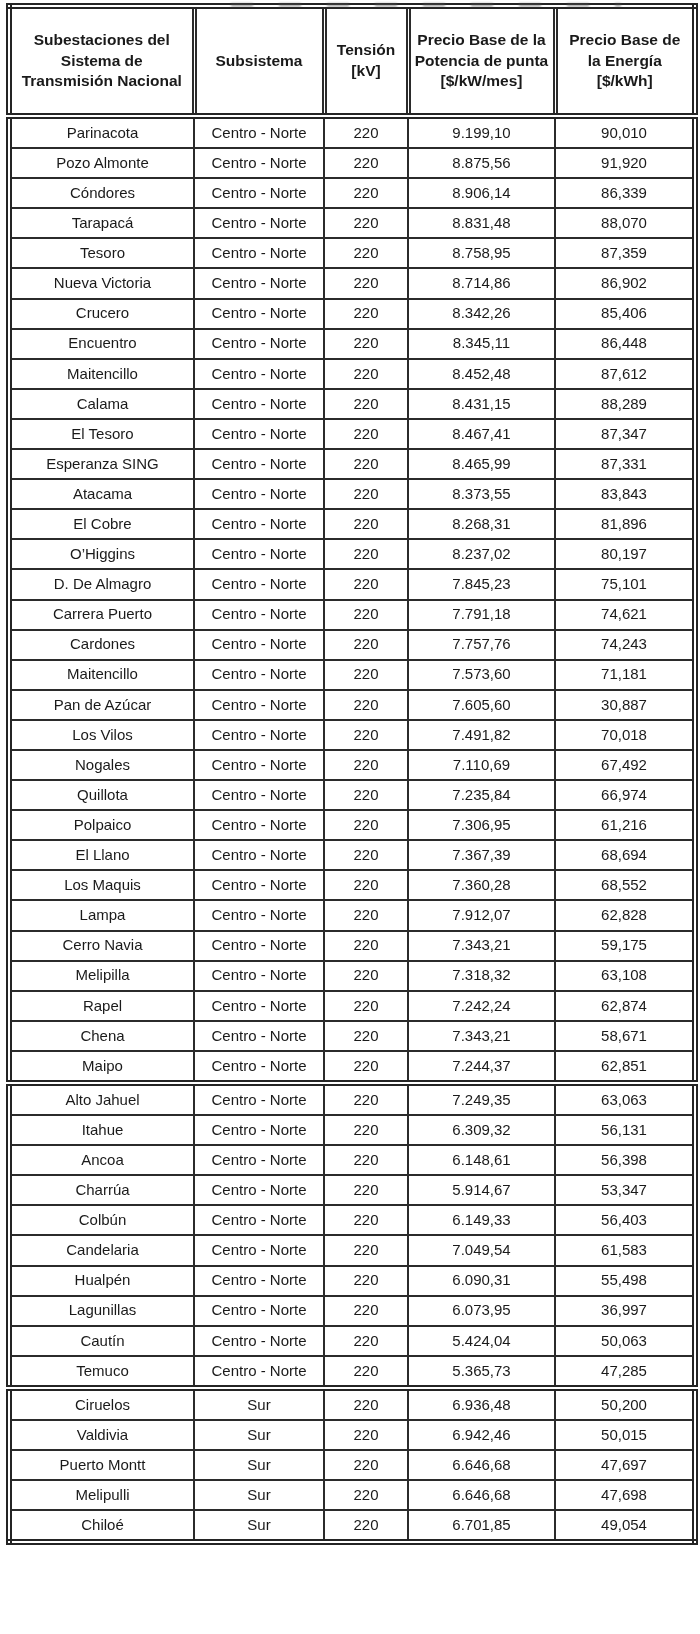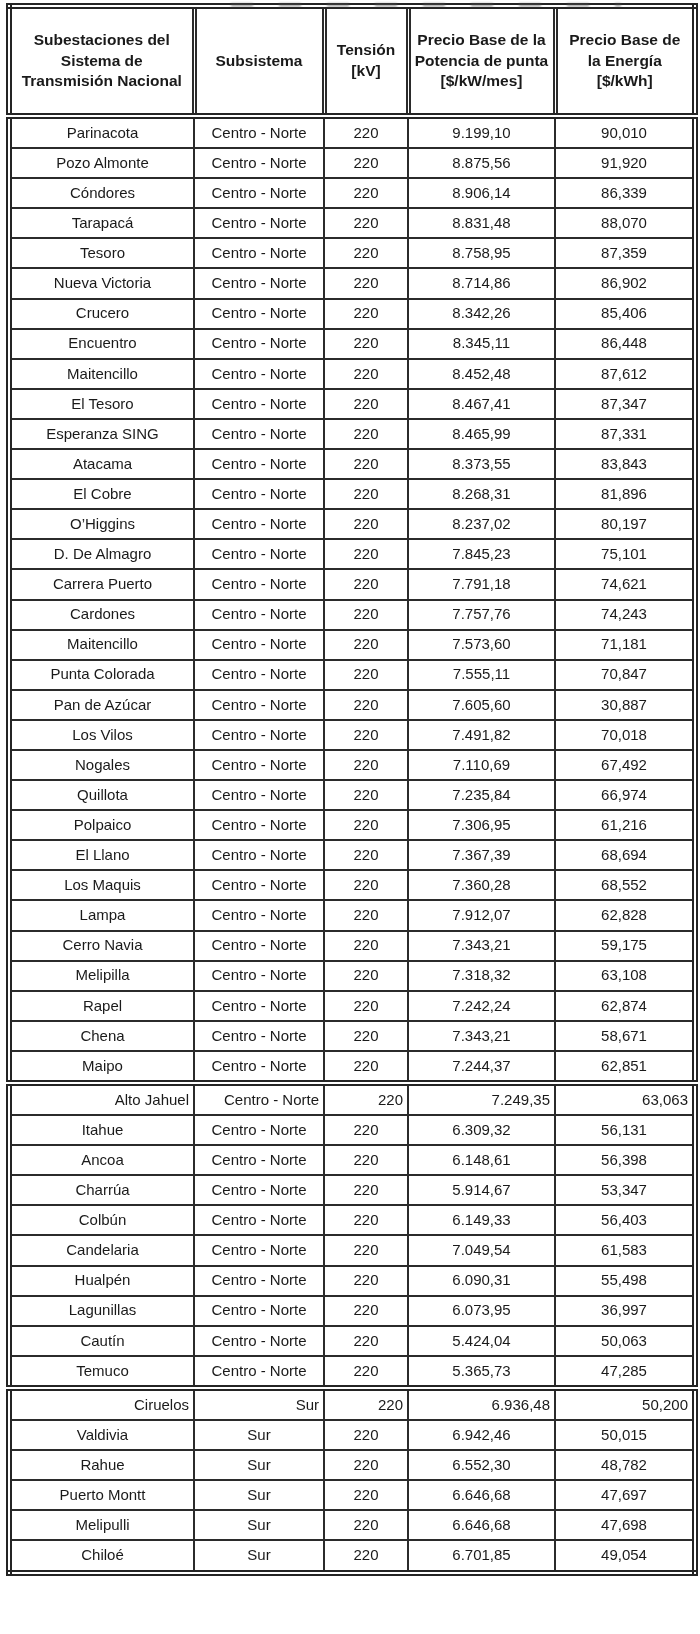--- a/index.html
+++ b/index.html
@@ -57,21 +57,20 @@
     border-right: 5px double #2b2b2b;
   }
   tbody td {
     height: 28.1px;
     font-size: 15px;
     line-height: 1.1;
     white-space: nowrap;
   }
   tr.thick-top td {
     border-top: 6px double #242424;
-    text-align: right;
   }
 </style>
 </head>
 <body>
 
 <div class="page">
   <div class="scan-smudge"></div>
   <table class="price-table">
     <colgroup>
       <col class="c1">
@@ -147,20 +146,27 @@
           <td>86,448</td>
         </tr>
         <tr>
           <td>Maitencillo</td>
           <td>Centro - Norte</td>
           <td>220</td>
           <td>8.452,48</td>
           <td>87,612</td>
         </tr>
         <tr>
+          <td>Calama</td>
+          <td>Centro - Norte</td>
+          <td>220</td>
+          <td>8.431,15</td>
+          <td>88,289</td>
+        </tr>
+        <tr>
           <td>El Tesoro</td>
           <td>Centro - Norte</td>
           <td>220</td>
           <td>8.467,41</td>
           <td>87,347</td>
         </tr>
         <tr>
           <td>Esperanza SING</td>
           <td>Centro - Norte</td>
           <td>220</td>
@@ -208,27 +214,20 @@
           <td>220</td>
           <td>7.757,76</td>
           <td>74,243</td>
         </tr>
         <tr>
           <td>Maitencillo</td>
           <td>Centro - Norte</td>
           <td>220</td>
           <td>7.573,60</td>
           <td>71,181</td>
-        </tr>
-        <tr>
-          <td>Punta Colorada</td>
-          <td>Centro - Norte</td>
-          <td>220</td>
-          <td>7.555,11</td>
-          <td>70,847</td>
         </tr>
         <tr>
           <td>Pan de Azúcar</td>
           <td>Centro - Norte</td>
           <td>220</td>
           <td>7.605,60</td>
           <td>30,887</td>
         </tr>
         <tr>
           <td>Los Vilos</td>
@@ -390,27 +389,20 @@
           <td>220</td>
           <td>6.936,48</td>
           <td>50,200</td>
         </tr>
         <tr>
           <td>Valdivia</td>
           <td>Sur</td>
           <td>220</td>
           <td>6.942,46</td>
           <td>50,015</td>
-        </tr>
-        <tr>
-          <td>Rahue</td>
-          <td>Sur</td>
-          <td>220</td>
-          <td>6.552,30</td>
-          <td>48,782</td>
         </tr>
         <tr>
           <td>Puerto Montt</td>
           <td>Sur</td>
           <td>220</td>
           <td>6.646,68</td>
           <td>47,697</td>
         </tr>
         <tr>
           <td>Melipulli</td>

